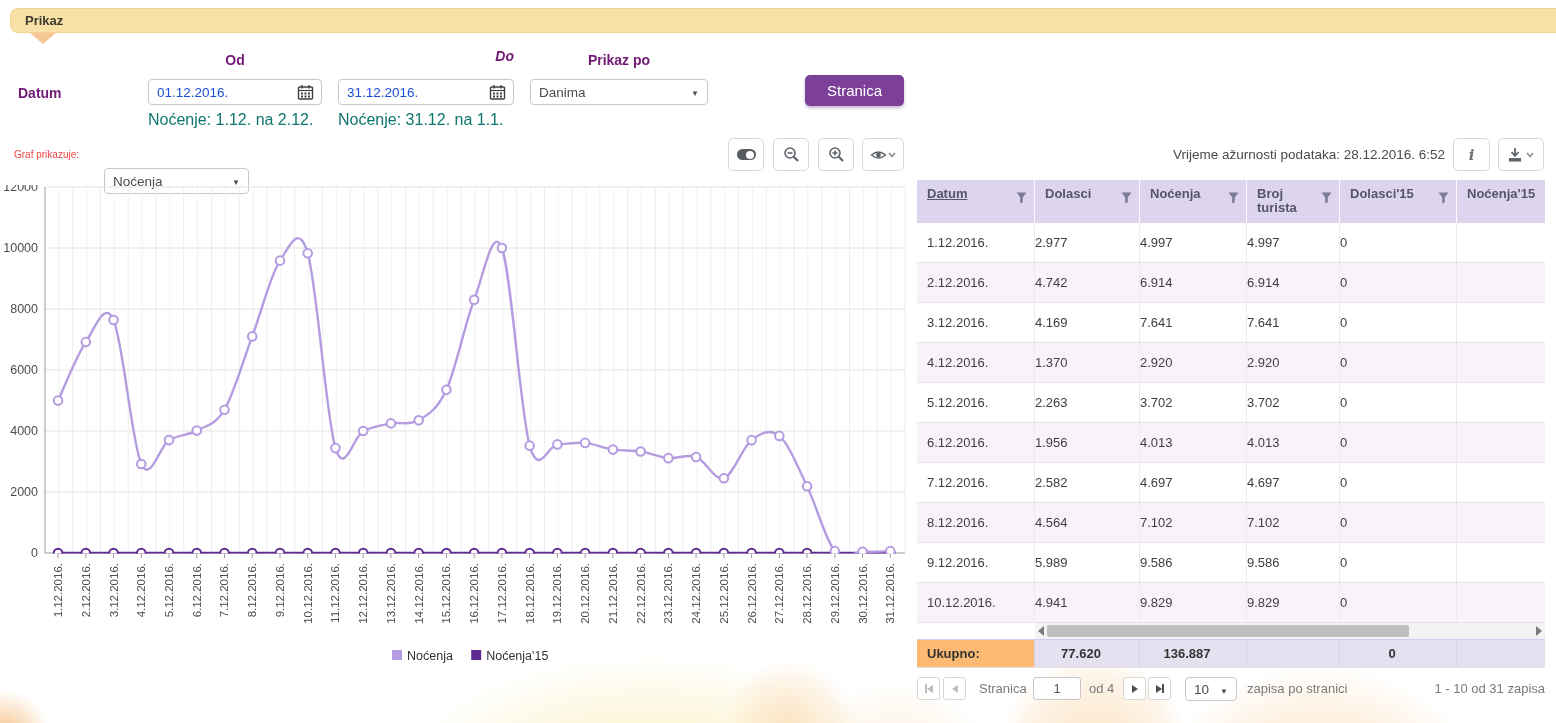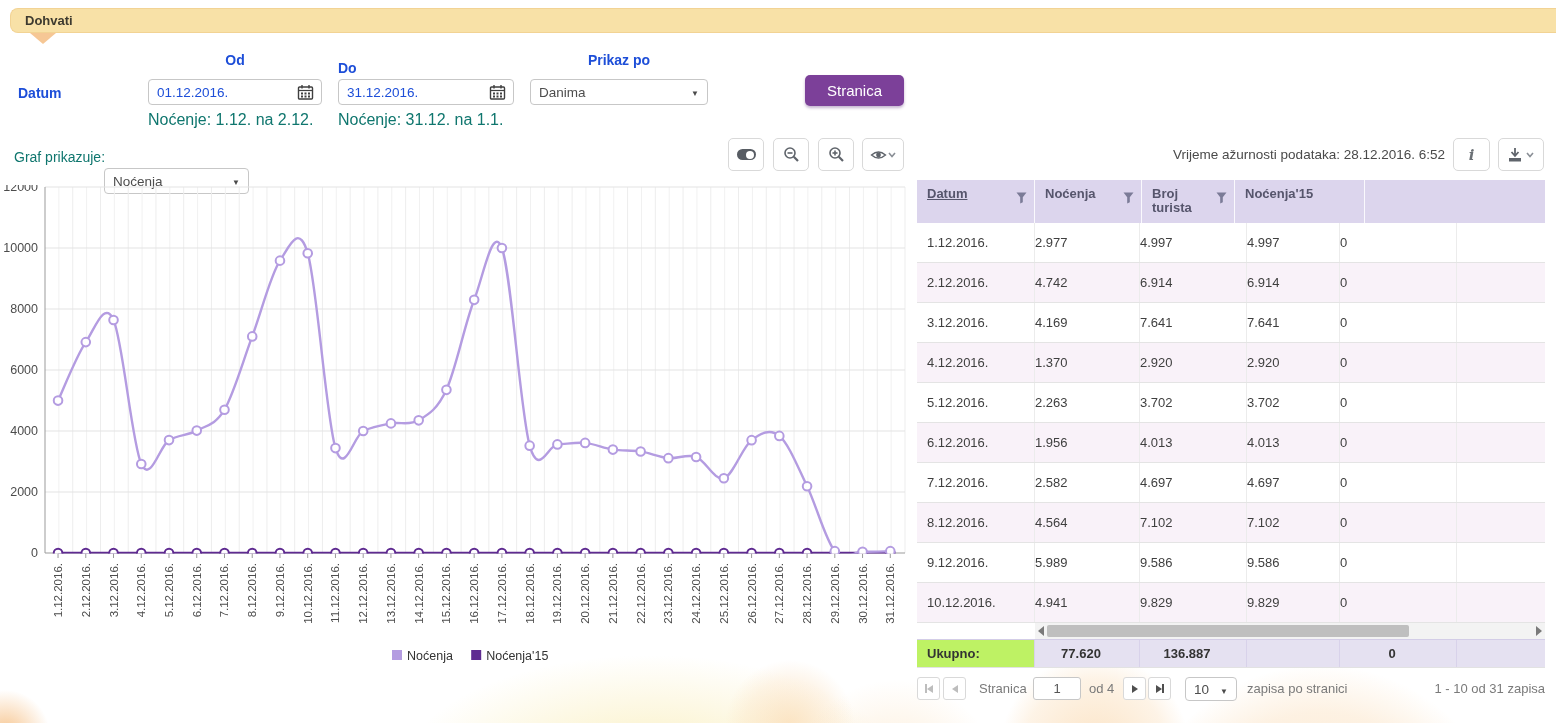--- a/index.html
+++ b/index.html
@@ -13,21 +13,21 @@
   
   .tabbar { left:10px; top:8px; width:1546px; height:25px; background:#f8e1a7;
             border:1px solid #f2d394; border-right:none; border-radius:8px 0 0 8px;
             display:flex; align-items:center; }
   .tabbar .title { margin-left:14px; font-size:13px; font-weight:bold; color:#3d3a2f; }
   .tab-arrow { left:30px; top:33px; width:0; height:0;
                border-left:13px solid transparent; border-right:13px solid transparent;
                border-top:11px solid #f6c795; }
 
   
-  .flabel { color:#1d4ed8; font-weight:bold; font-size:14px; }
+  .flabel { color:#701a75; font-weight:bold; font-size:14px; }
   .hint   { color:#0f766e; font-size:16px; }
   .tbox { background:#fff; border:1px solid #c7c7c7; border-radius:4px; height:26px; }
   .tbox input { border:none; outline:none; background:transparent; width:100%; height:100%;
                 padding:0 30px 0 8px; font-size:13.5px; color:#1d4ed8;
                 font-family:"Liberation Sans",sans-serif; }
   .cal-btn { position:absolute; right:4px; top:4px; width:20px; height:18px; cursor:pointer; }
   .ddl { background:#fff; border:1px solid #c7c7c7; border-radius:4px; height:26px;
          font-size:13.5px; color:#4d4d4d; display:flex; align-items:center;
          padding-left:8px; position:relative; cursor:pointer; }
   .ddl .chev { position:absolute; right:8px; top:9px; font-size:8px; color:#4a4a4a; }
@@ -35,21 +35,21 @@
                  font-size:15px; font-family:"Liberation Sans",sans-serif;
                  box-shadow:0 2px 3px rgba(90,40,120,.35); cursor:pointer; }
 
   
   .tool-btn { position:absolute; top:138px; height:33px; background:#fff;
               border:1px solid #d9d9d9; border-radius:5px; display:flex;
               align-items:center; justify-content:center; cursor:pointer; }
   .toggle-pill { width:19px; height:11px; border-radius:6px; background:#575c63; position:relative; }
   .toggle-pill .knob { position:absolute; right:1.5px; top:1.5px; width:8px; height:8px;
                        border-radius:50%; background:#fff; }
-  .small-lbl { color:#0f766e; font-size:14px; }
+  .small-lbl { color:#ef4444; font-size:10px; }
 
   
   .updated { color:#4a4a4a; font-size:13.5px; text-align:right; }
   .grid { left:917px; top:180px; width:628px; overflow:hidden; background:#fff; }
   .ghead { display:flex; background:#dcd5ed; height:43px; }
   .ghead .hc { flex:none; position:relative; padding:7px 24px 0 10px; font-size:13px;
                font-weight:bold; color:#56556c; line-height:14px; cursor:pointer;
                border-right:1px solid rgba(255,255,255,.85); }
   .ghead .hc .sortlink { text-decoration:underline; }
   .ghead .funnel { position:absolute; right:7px; top:12px; cursor:pointer; }
@@ -64,21 +64,21 @@
   .scrollrow .track { flex:1; background:#f3f3f3; position:relative; }
   .scrollrow .thumb { position:absolute; left:12px; top:2px; width:362px; height:12px;
                       background:#bfbfbf; border-radius:2px; cursor:pointer; }
   .sarrow { position:absolute; top:3px; width:0; height:0; cursor:pointer;
             border-top:5px solid transparent; border-bottom:5px solid transparent; }
   .sarrow.left  { left:3px;  border-right:6px solid #7a7a7a; }
   .sarrow.right { right:3px; border-left:6px solid #7a7a7a; }
   .totalrow { display:flex; height:29px; border-top:1px solid #d3cde7; border-bottom:1px solid #e2e2e2; }
   .totalrow .tc { flex:none; height:100%; line-height:28px; font-size:13px; font-weight:bold;
                   color:#333; border-right:1px solid #d8d2ea; }
-  .totalrow .tc.lab { background:#bef264; padding-left:10px; }
+  .totalrow .tc.lab { background:#fdba74; padding-left:10px; }
   .totalrow .tc.val { background:#e5e1f1; text-align:center; padding-right:12px; }
 
   
   .pager { left:917px; top:677px; width:628px; height:26px; font-size:13px; color:#7a7a7a; }
   .pbtn { position:absolute; top:0; width:23px; height:23px; background:#fff;
           border:1px solid #d9d9d9; border-radius:3px; display:flex; align-items:center;
           justify-content:center; cursor:pointer; }
   .ptx { position:absolute; top:4px; }
   .tri { width:0; height:0; border-top:4.5px solid transparent; border-bottom:4.5px solid transparent; }
   .tri.r { border-left:6px solid #4f4f4f; }
@@ -99,26 +99,26 @@
   <div class="deco" style="left:400px; top:655px; width:500px; height:240px; background:radial-gradient(closest-side, rgba(248,233,166,.75), rgba(248,233,166,0));"></div>
   <div class="deco" style="left:725px; top:660px; width:130px; height:130px; background:radial-gradient(closest-side, rgba(250,216,173,.65), rgba(250,216,173,.25) 70%, rgba(250,216,173,0));"></div>
   <div class="deco" style="left:790px; top:680px; width:210px; height:210px; background:radial-gradient(closest-side, rgba(250,220,178,.6), rgba(250,220,178,0));"></div>
   <div class="deco" style="left:1000px; top:655px; width:190px; height:190px; background:radial-gradient(closest-side, rgba(250,216,173,.7), rgba(250,216,173,.3) 75%, rgba(250,216,173,0));"></div>
   <div class="deco" style="left:1130px; top:665px; width:380px; height:380px; background:radial-gradient(closest-side, rgba(250,216,173,.75), rgba(250,216,173,.35) 75%, rgba(250,216,173,0));"></div>
   <div class="deco" style="left:-40px; top:690px; width:90px; height:90px; background:radial-gradient(closest-side, rgba(244,180,110,.8), rgba(244,180,110,0));"></div>
 
   <div class="layer">
 
     <div class="abs tabbar">
-      <span class="title">Dohvati</span>
+      <span class="title">Prikaz</span>
     </div>
     <div class="abs tab-arrow"></div>
 
     <div class="abs flabel" style="left:148px; top:52px; width:174px; text-align:center;">Od</div>
-    <div class="abs flabel" style="left:338px; top:60px; width:176px; text-align:left;">Do</div>
+    <div class="abs flabel" style="left:338px; top:48px; width:176px; text-align:right;font-style:italic;">Do</div>
     <div class="abs flabel" style="left:530px; top:52px; width:178px; text-align:center;">Prikaz po</div>
     <div class="abs flabel" style="left:18px; top:85px;">Datum</div>
 
     <div class="abs tbox" style="left:148px; top:79px; width:174px;">
       <input value="01.12.2016." style="">
       <span class="cal-btn">
         <svg width="17" height="17" viewBox="0 0 17 17">
             <rect x="1.5" y="3" width="14" height="12" rx="1" fill="none" stroke="#3f3f3f" stroke-width="1.4"></rect>
             <line x1="5" y1="1" x2="5" y2="4.5" stroke="#3f3f3f" stroke-width="1.4"></line>
             <line x1="12" y1="1" x2="12" y2="4.5" stroke="#3f3f3f" stroke-width="1.4"></line>
@@ -423,24 +423,30 @@
           <rect x="2" y="11" width="12" height="3.5" fill="#5f646b"></rect>
           <polyline points="20,6 23,9.5 26,6" fill="none" stroke="#8a8f96" stroke-width="1.6"></polyline>
         </svg>
     </div>
 
     <div class="abs grid">
       <div class="ghead" id="grid-head">
           <div class="hc" style="width: 118px;"><span class="sortlink">Datum</span><svg class="funnel" width="11" height="12" viewBox="0 0 11 12">
               <path d="M0.5 0.5 H10.5 L6.8 5.2 V10.2 L4.2 11.5 V5.2 Z" fill="#7b7b97"></path>
             </svg></div>
+          <div class="hc" style="width: 105px;"><span>Dolasci</span><svg class="funnel" width="11" height="12" viewBox="0 0 11 12">
+              <path d="M0.5 0.5 H10.5 L6.8 5.2 V10.2 L4.2 11.5 V5.2 Z" fill="#7b7b97"></path>
+            </svg></div>
           <div class="hc" style="width: 107px;"><span>Noćenja</span><svg class="funnel" width="11" height="12" viewBox="0 0 11 12">
               <path d="M0.5 0.5 H10.5 L6.8 5.2 V10.2 L4.2 11.5 V5.2 Z" fill="#7b7b97"></path>
             </svg></div>
           <div class="hc" style="width: 93px;"><span>Broj turista</span><svg class="funnel" width="11" height="12" viewBox="0 0 11 12">
+              <path d="M0.5 0.5 H10.5 L6.8 5.2 V10.2 L4.2 11.5 V5.2 Z" fill="#7b7b97"></path>
+            </svg></div>
+          <div class="hc" style="width: 117px;"><span>Dolasci'15</span><svg class="funnel" width="11" height="12" viewBox="0 0 11 12">
               <path d="M0.5 0.5 H10.5 L6.8 5.2 V10.2 L4.2 11.5 V5.2 Z" fill="#7b7b97"></path>
             </svg></div>
           <div class="hc" style="width: 130px;"><span>Noćenja'15</span></div>
         </div>
       <div id="grid-body">
           <div class="grow">
             <div class="gc cl" style="width: 118px;">1.12.2016.</div>
             <div class="gc cr" style="width: 105px;">2.977</div>
             <div class="gc cr" style="width: 107px;">4.997</div>
             <div class="gc cr" style="width: 93px;">4.997</div>

